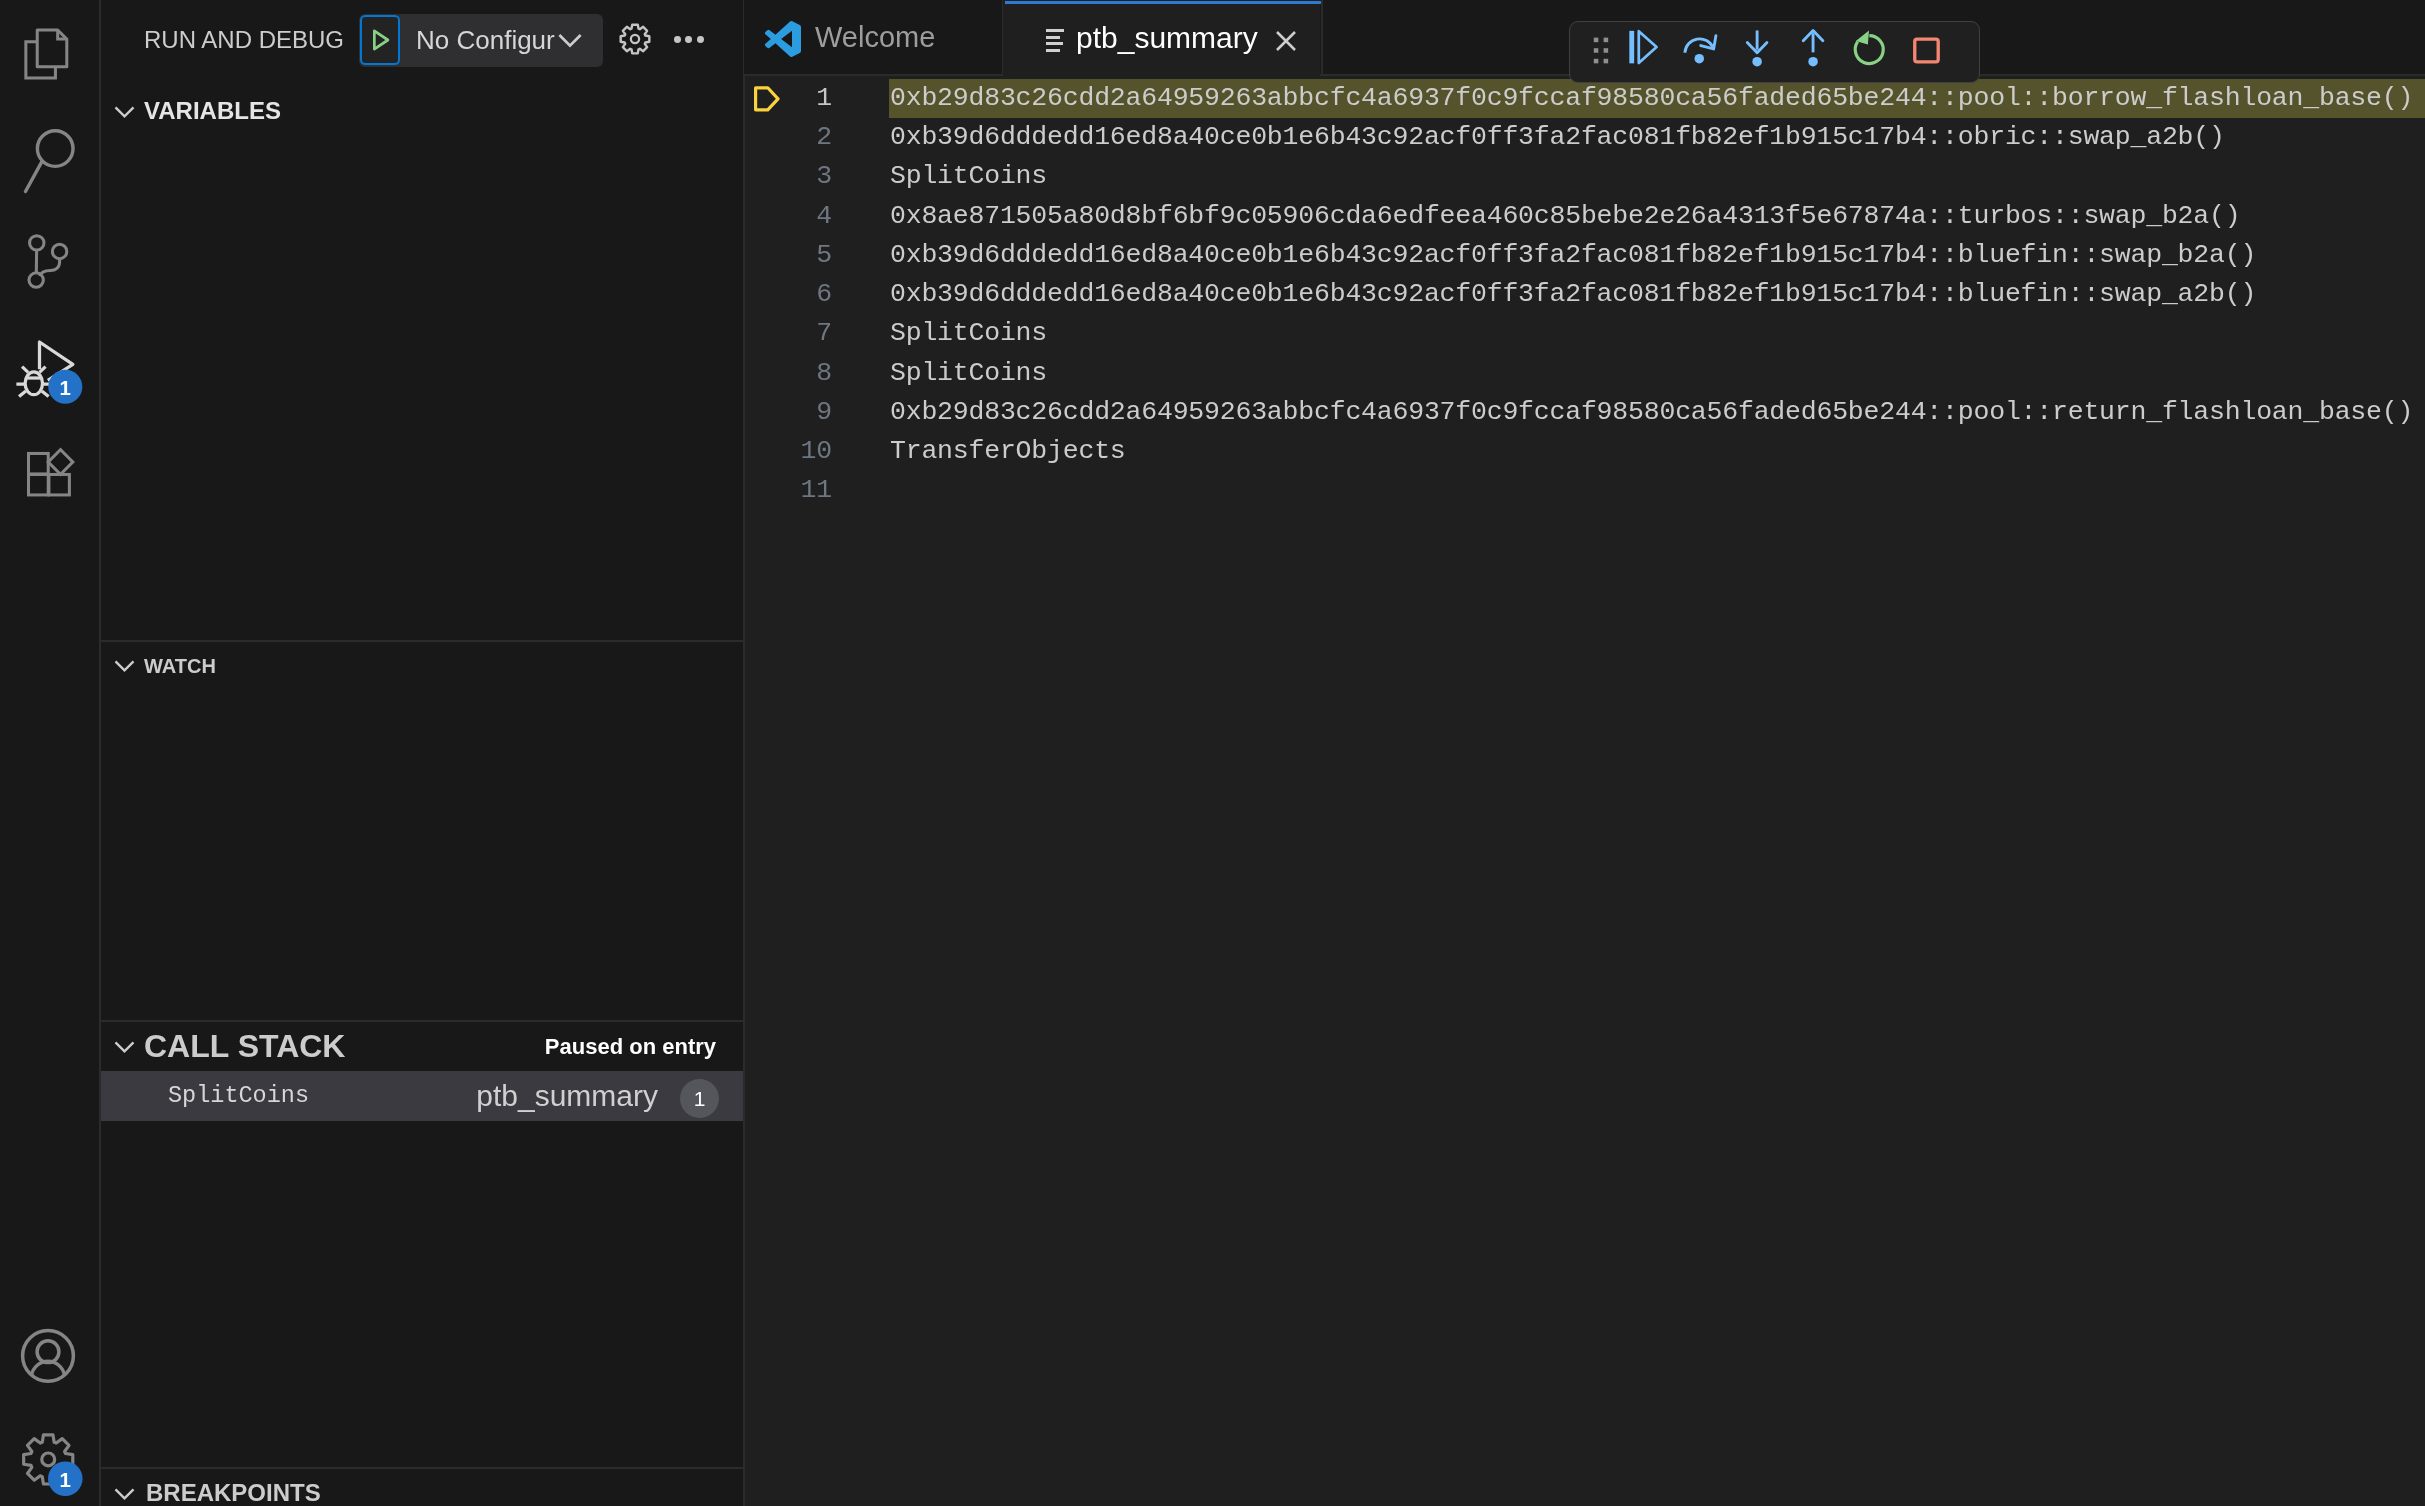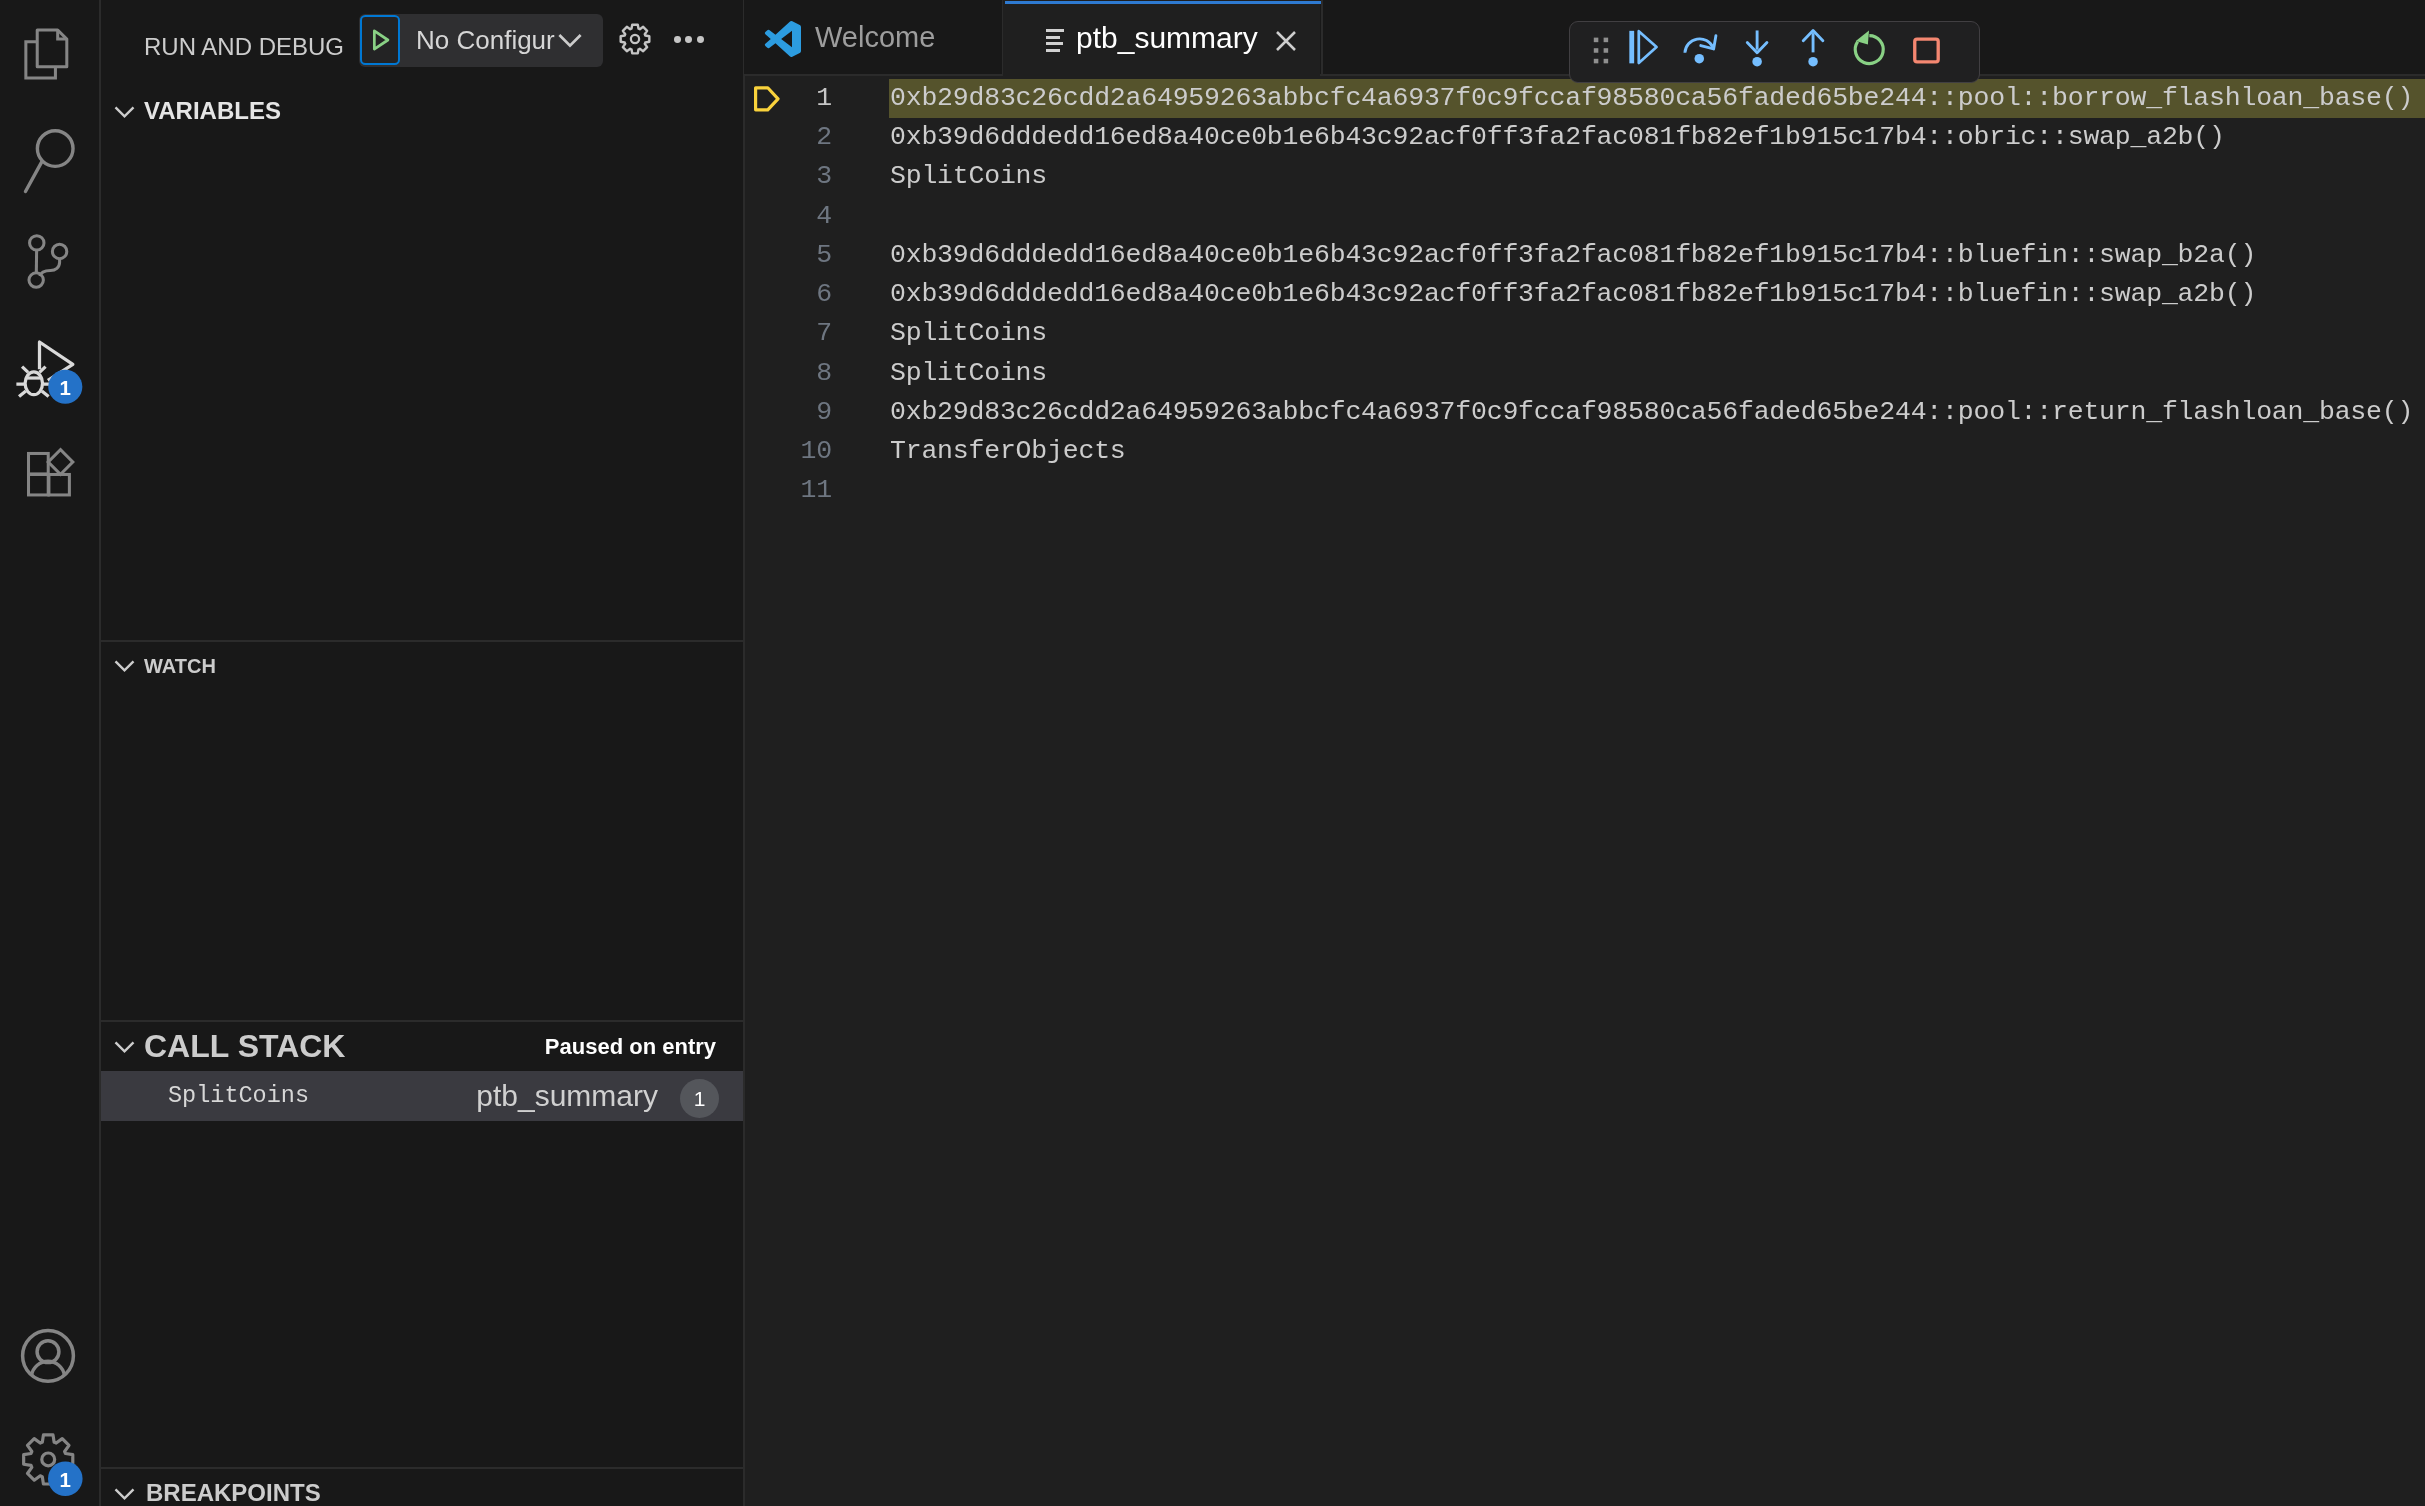--- a/index.html
+++ b/index.html
@@ -57,21 +57,21 @@
   <g stroke="#858585" stroke-width="4.2">
     <path d="M57.2,1892.2 L69.8,1892.2 L71.3,1901.9 L72.7,1902.4 L74.0,1903.0 L82.0,1897.2 L90.9,1906.1 L85.1,1914.1 L85.7,1915.4 L86.2,1916.8 L95.9,1918.3 L95.9,1930.9 L86.2,1932.4 L85.7,1933.8 L85.1,1935.1 L90.9,1943.1 L82.0,1952.0 L74.0,1946.2 L72.7,1946.8 L71.3,1947.3 L69.8,1957.0 L57.2,1957.0 L55.7,1947.3 L54.3,1946.8 L53.0,1946.2 L45.0,1952.0 L36.1,1943.1 L41.9,1935.1 L41.3,1933.8 L40.8,1932.4 L31.1,1930.9 L31.1,1918.3 L40.8,1916.8 L41.3,1915.4 L41.9,1914.1 L36.1,1906.1 L45.0,1897.2 L53.0,1903.0 L54.3,1902.4 L55.7,1901.9 Z" stroke-linejoin="round"></path>
     <circle cx="63.5" cy="1924.6" r="8.5"></circle>
   </g>
   <circle cx="86" cy="1950" r="22.8" fill="#2472c8" stroke="none"></circle>
   <text x="86" y="1951" fill="#ffffff" font-size="27" font-weight="700" text-anchor="middle" dominant-baseline="central" stroke="none">1</text>
 </svg>
 
 <div class="abs" style="left:101px;top:0;width:642px;height:1506px;background:#181818;"></div>
 <div class="abs" style="left:743px;top:0;width:1.5px;height:1506px;background:#2b2b2b;"></div>
-<div class="abs" style="left:144px;top:0;height:79px;line-height:79px;font-size:24px;color:#cccccc;margin-top:7px;">RUN AND DEBUG</div>
+<div class="abs" style="left:144px;top:0;height:79px;line-height:79px;font-size:24px;color:#cccccc;">RUN AND DEBUG</div>
 
 <div class="abs" style="left:359px;top:13.7px;width:244px;height:53px;background:#2f2f31;border-radius:6px;"></div>
 <div class="abs" style="left:360px;top:15px;width:40px;height:50px;border:2.3px solid #0078d4;border-radius:5.3px;background:#232324;"></div>
 <svg style="left:360px;top:15px;" width="40" height="50" viewBox="0 0 53 66">
   <path d="M19,21 L37,33 L19,45 Z" fill="none" stroke="#89d185" stroke-width="3.6" stroke-linejoin="round"></path>
 </svg>
 <div class="abs" style="left:416px;top:13.7px;height:37px;line-height:53px;font-size:26px;color:#d6d6d6;">No Configur</div>
 <svg style="left:557px;top:32px;" width="26" height="16.7" viewBox="0 0 34 22">
   <path d="M3,4 L17,18 L31,4" fill="none" stroke="#cccccc" stroke-width="3.6"></path>
 </svg>
@@ -155,20 +155,21 @@
     <div style="position:absolute;right:0;top:354px;height:39px;line-height:39px;color:#6e7681;">8</div>
     <div style="position:absolute;right:0;top:393px;height:39px;line-height:39px;color:#6e7681;">9</div>
     <div style="position:absolute;right:0;top:432px;height:39px;line-height:39px;color:#6e7681;">10</div>
     <div style="position:absolute;right:0;top:471px;height:39px;line-height:39px;color:#6e7681;">11</div>
   </div>
 
 <div class="abs" style="left:890px;top:0;width:1535px;height:531px;font-family:'Liberation Mono',monospace;font-size:26.5px;letter-spacing:-0.2px;color:#cccccc;">
     <div style="position:absolute;left:0;top:79px;height:39px;line-height:39px;white-space:pre;">0xb29d83c26cdd2a64959263abbcfc4a6937f0c9fccaf98580ca56faded65be244::pool::borrow_flashloan_base()</div>
     <div style="position:absolute;left:0;top:118px;height:39px;line-height:39px;white-space:pre;">0xb39d6dddedd16ed8a40ce0b1e6b43c92acf0ff3fa2fac081fb82ef1b915c17b4::obric::swap_a2b()</div>
     <div style="position:absolute;left:0;top:157px;height:39px;line-height:39px;white-space:pre;">SplitCoins</div>
+    <div style="position:absolute;left:0;top:197px;height:39px;line-height:39px;white-space:pre;">0x8ae871505a80d8bf6bf9c05906cda6edfeea460c85bebe2e26a4313f5e67874a::turbos::swap_b2a()</div>
     <div style="position:absolute;left:0;top:236px;height:39px;line-height:39px;white-space:pre;">0xb39d6dddedd16ed8a40ce0b1e6b43c92acf0ff3fa2fac081fb82ef1b915c17b4::bluefin::swap_b2a()</div>
     <div style="position:absolute;left:0;top:275px;height:39px;line-height:39px;white-space:pre;">0xb39d6dddedd16ed8a40ce0b1e6b43c92acf0ff3fa2fac081fb82ef1b915c17b4::bluefin::swap_a2b()</div>
     <div style="position:absolute;left:0;top:314px;height:39px;line-height:39px;white-space:pre;">SplitCoins</div>
     <div style="position:absolute;left:0;top:354px;height:39px;line-height:39px;white-space:pre;">SplitCoins</div>
     <div style="position:absolute;left:0;top:393px;height:39px;line-height:39px;white-space:pre;">0xb29d83c26cdd2a64959263abbcfc4a6937f0c9fccaf98580ca56faded65be244::pool::return_flashloan_base()</div>
     <div style="position:absolute;left:0;top:432px;height:39px;line-height:39px;white-space:pre;">TransferObjects</div>
     <div style="position:absolute;left:0;top:471px;height:39px;line-height:39px;white-space:pre;"></div>
   </div>
 
 <div class="abs" style="left:1569px;top:20.5px;width:411px;height:62px;background:#202021;border:1.5px solid #413f42;border-radius:9px;"></div>

